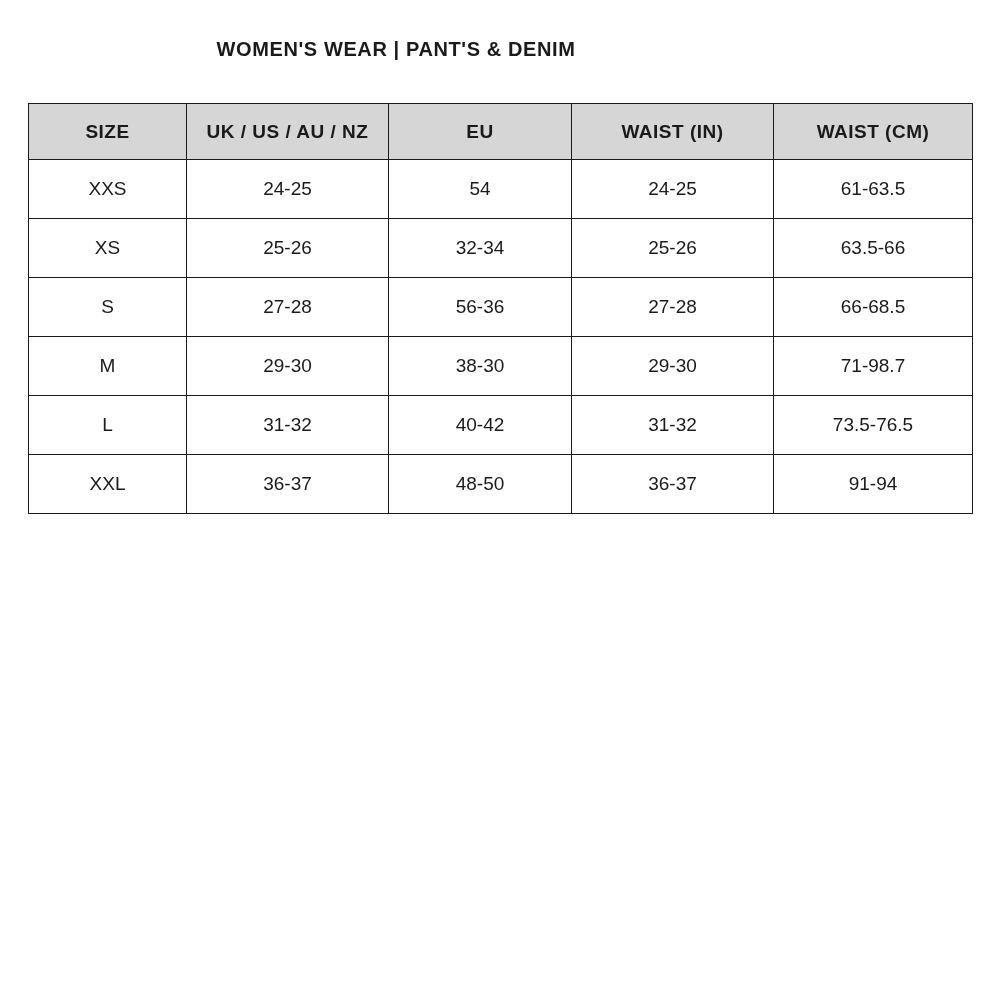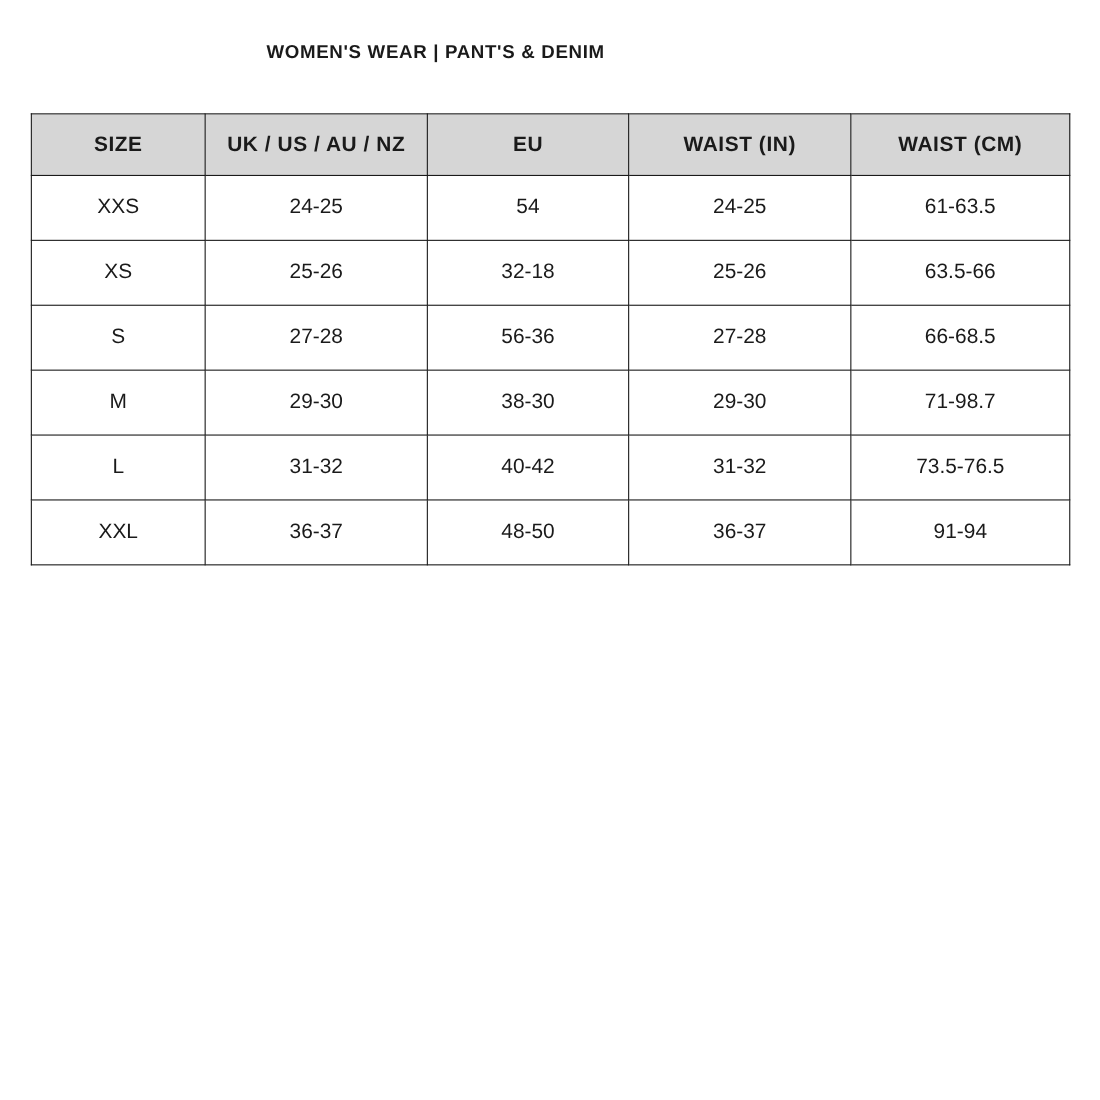--- a/index.html
+++ b/index.html
@@ -16,21 +16,21 @@
     width: 1000px;
     height: 1000px;
     box-sizing: border-box;
   }
   .title {
     position: absolute;
     top: 38px;
     left: 0;
     width: 792px;
     text-align: center;
-    font-size: 17px;
+    font-size: 20px;
     font-weight: 700;
     letter-spacing: 0.6px;
     color: #1a1a1a;
   }
   .table-wrap {
     position: absolute;
     top: 103px;
     left: 28px;
     width: 944px;
   }
@@ -98,21 +98,21 @@
         <tr>
           <td class="size-col">XXS</td>
           <td>24-25</td>
           <td>54</td>
           <td>24-25</td>
           <td>61-63.5</td>
         </tr>
         <tr>
           <td class="size-col">XS</td>
           <td>25-26</td>
-          <td>32-18</td>
+          <td>32-34</td>
           <td>25-26</td>
           <td>63.5-66</td>
         </tr>
         <tr>
           <td class="size-col">S</td>
           <td>27-28</td>
           <td>56-36</td>
           <td>27-28</td>
           <td>66-68.5</td>
         </tr>

